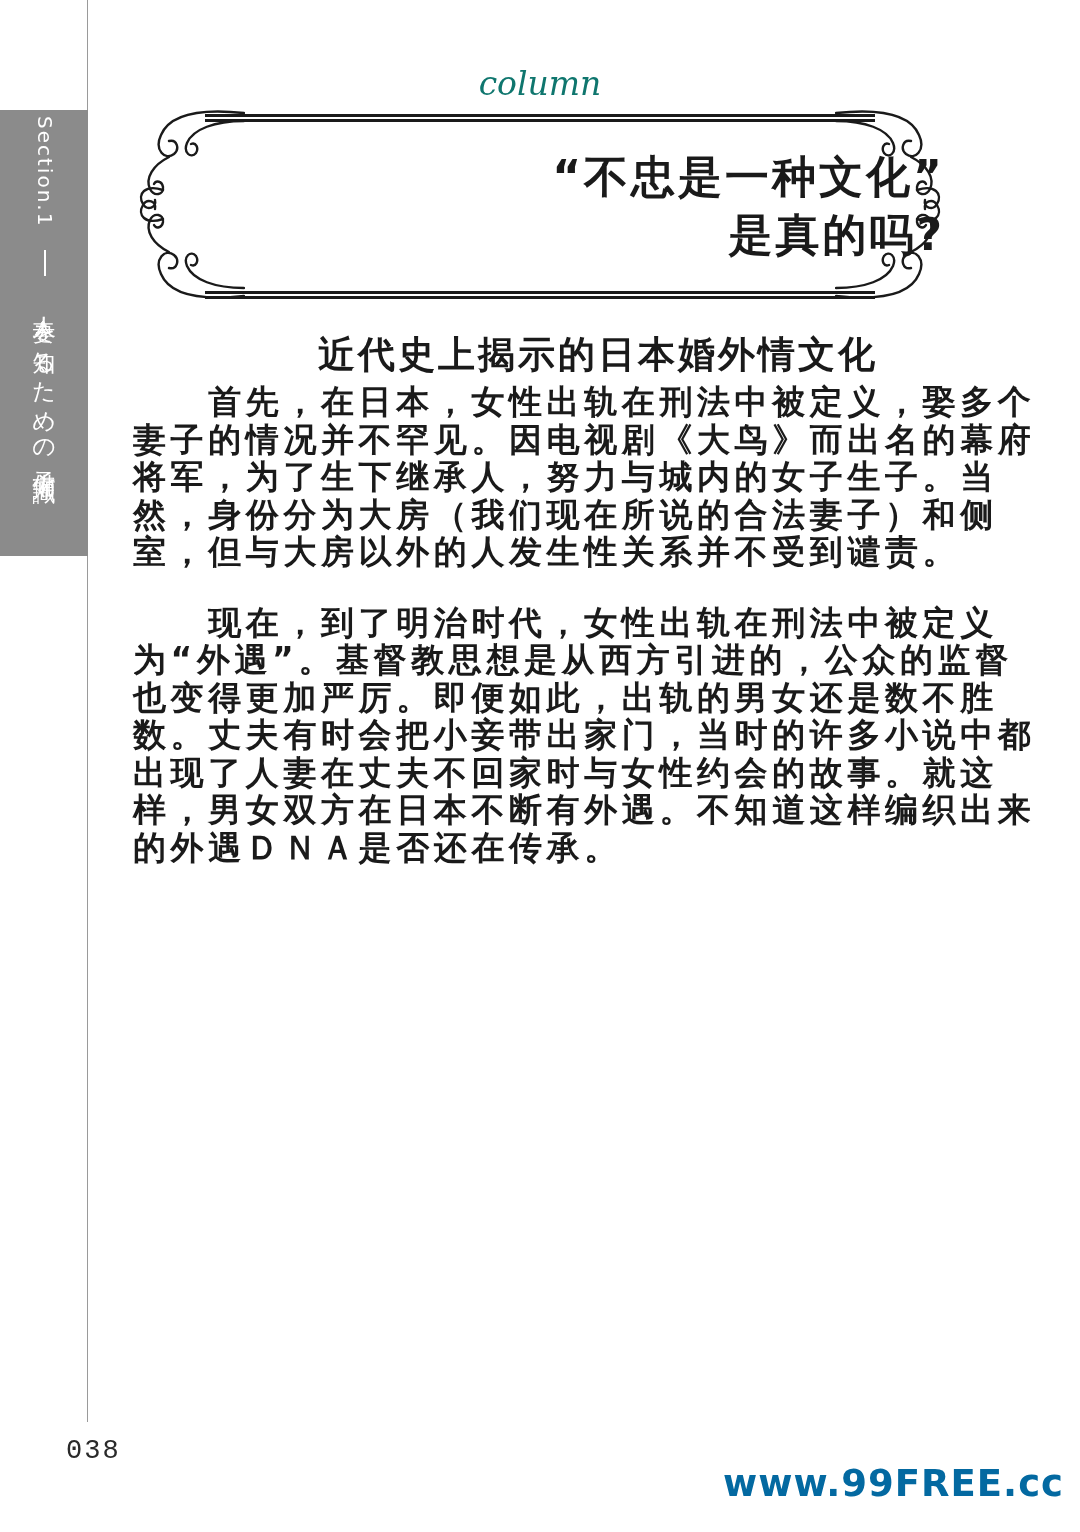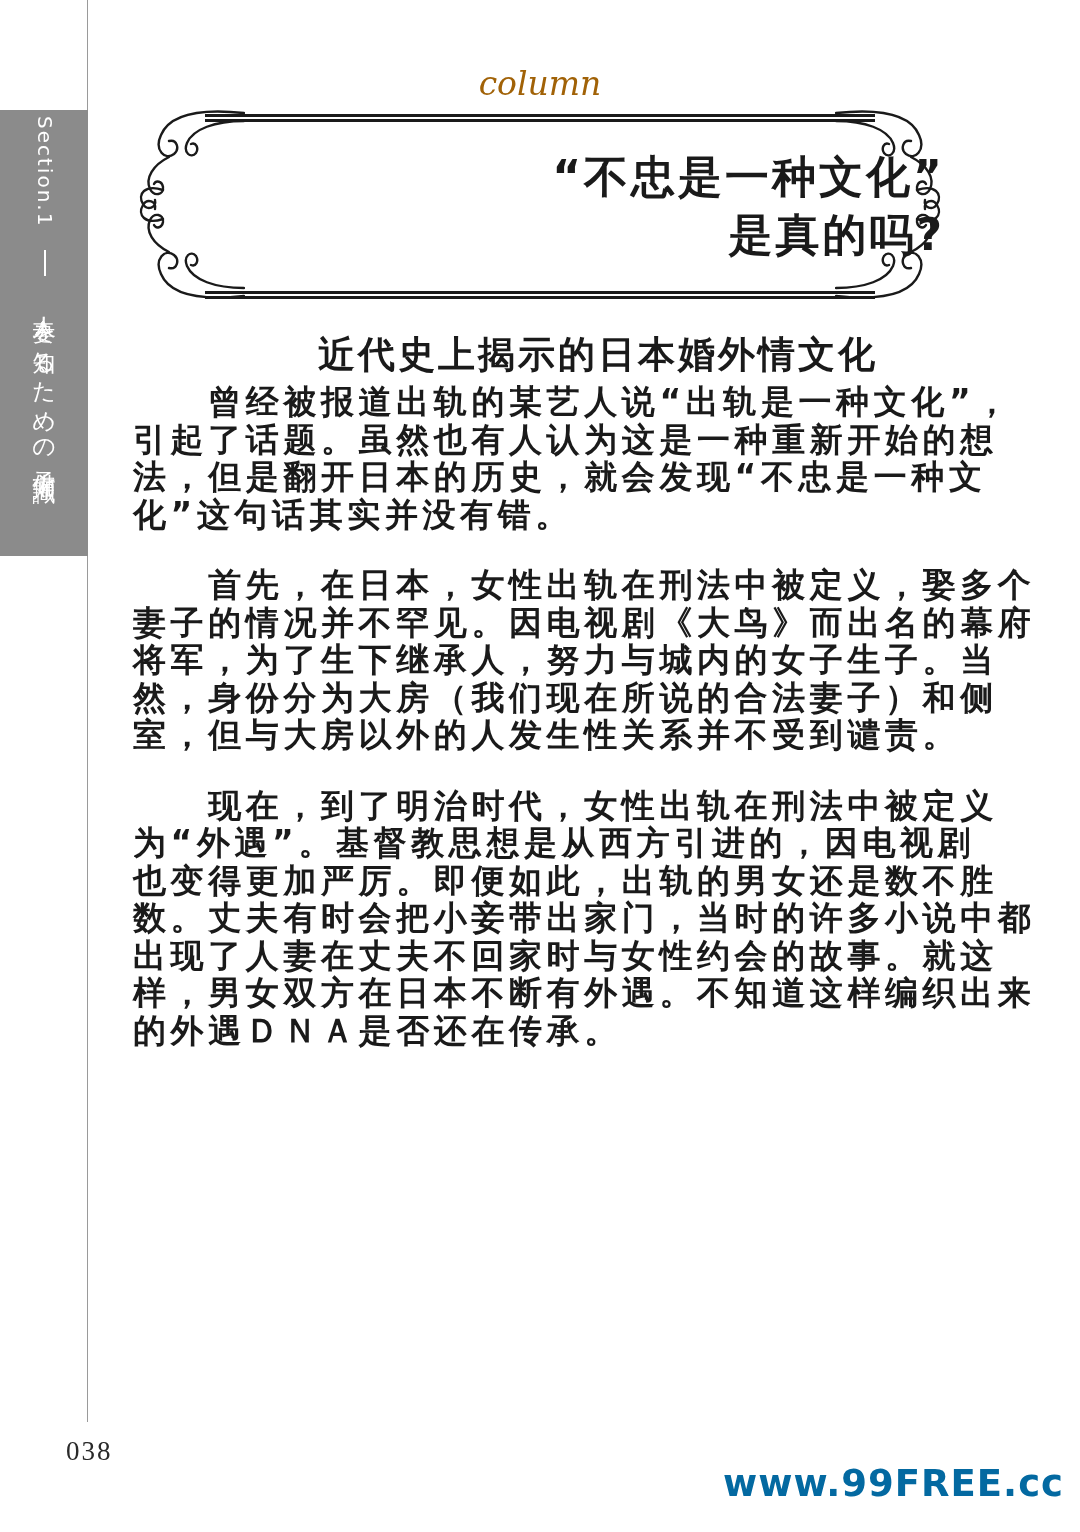--- a/index.html
+++ b/index.html
@@ -12,21 +12,21 @@
   
   .sidebar{position:absolute;left:0;top:110px;width:88px;height:446px;background:#8b8b8b;
            display:flex;justify-content:center;}
   .sidebar-text{writing-mode:vertical-rl;text-orientation:mixed;color:#fff;
                 font-size:23px;letter-spacing:3px;padding-top:6px;line-height:1;}
   .sidebar-text .sec{font-size:20px;letter-spacing:2px;}
   .sdiv{display:inline-block;width:2px;height:26px;background:#fff;margin:12px 0;}
 
   
   .column-label{position:absolute;top:64px;left:135px;width:810px;text-align:center;
-                font-family:"DejaVu Serif",serif;font-style:italic;font-size:33px;color:#a16207;}
+                font-family:"DejaVu Serif",serif;font-style:italic;font-size:33px;color:#0f766e;}
 
   
   .frame{position:absolute;left:135px;top:102px;width:810px;height:205px;}
   .frame-line{position:absolute;left:70px;right:70px;height:8px;box-sizing:border-box;
               border-top:3px solid #1a1a1a;border-bottom:3px solid #1a1a1a;}
   .frame-line.top{top:12px;}
   .frame-line.bottom{bottom:8px;}
   .orn{position:absolute;top:0;width:110px;height:205px;}
   .orn-left{left:0;}
   .orn-right{right:0;transform:scaleX(-1);}
@@ -34,21 +34,21 @@
                font-size:44px;font-weight:bold;line-height:58px;letter-spacing:3px;}
 
   
   .subtitle{position:absolute;top:322px;left:135px;width:910px;margin:8px;text-align:center;
             font-size:37px;font-weight:bold;letter-spacing:3px;}
   .body{position:absolute;left:133px;top:383px;width:916px;}
   .body-par{margin:0 0 33px 0;font-size:33px;line-height:37.5px;letter-spacing:4.6px;
             font-weight:bold;white-space:pre-line;}
 
   
-  .pagenum{position:absolute;left:66px;top:1436px;font-family:Liberation Serif, serif;
+  .pagenum{position:absolute;left:66px;top:1436px;font-family:Liberation Mono, monospace;
            font-size:27px;color:#2a2a2a;letter-spacing:2px;}
   .watermark{position:absolute;right:16px;top:1462px;font-size:37px;font-weight:bold;
              color:#0369a1;letter-spacing:1px;}
 </style>
 </head>
 <body>
 
 <div class="page">
   <div class="vrule"></div>
 
@@ -87,31 +87,27 @@
     <div class="frame-line bottom"></div>
     <h1 class="frame-title">
       <div>“不忠是一种文化”</div>
       <div>是真的吗?</div>
     </h1>
   </div>
 
   <h2 class="subtitle">近代史上揭示的日本婚外情文化</h2>
 
   <div class="body">
-      <p class="body-par">　　曾经被报道出轨的某艺人说“出轨是一种文化”，
-引起了话题。虽然也有人认为这是一种重新开始的想
-法，但是翻开日本的历史，就会发现“不忠是一种文
-化”这句话其实并没有错。</p>
       <p class="body-par">　　首先，在日本，女性出轨在刑法中被定义，娶多个
 妻子的情况并不罕见。因电视剧《大鸟》而出名的幕府
 将军，为了生下继承人，努力与城内的女子生子。当
 然，身份分为大房（我们现在所说的合法妻子）和侧
 室，但与大房以外的人发生性关系并不受到谴责。</p>
       <p class="body-par">　　现在，到了明治时代，女性出轨在刑法中被定义
-为“外遇”。基督教思想是从西方引进的，因电视剧
+为“外遇”。基督教思想是从西方引进的，公众的监督
 也变得更加严厉。即便如此，出轨的男女还是数不胜
 数。丈夫有时会把小妾带出家门，当时的许多小说中都
 出现了人妻在丈夫不回家时与女性约会的故事。就这
 样，男女双方在日本不断有外遇。不知道这样编织出来
 的外遇ＤＮＡ是否还在传承。</p>
     </div>
 
   <div class="pagenum">038</div>
   <div class="watermark">www.99FREE.cc</div>
 </div>

